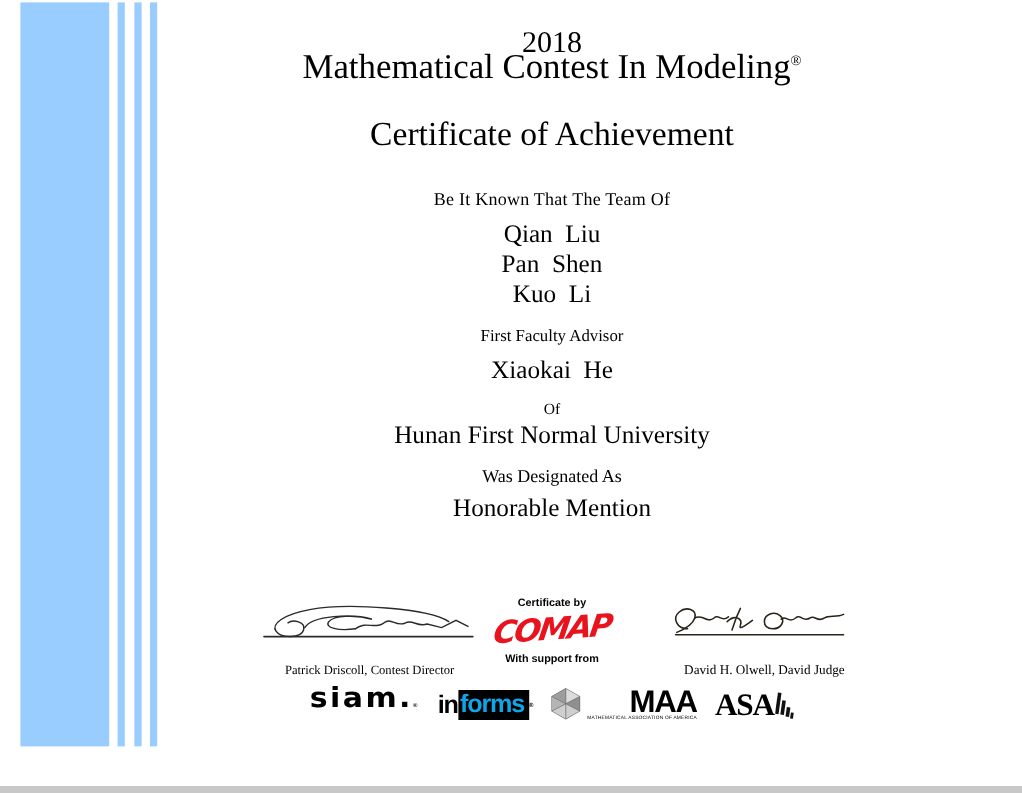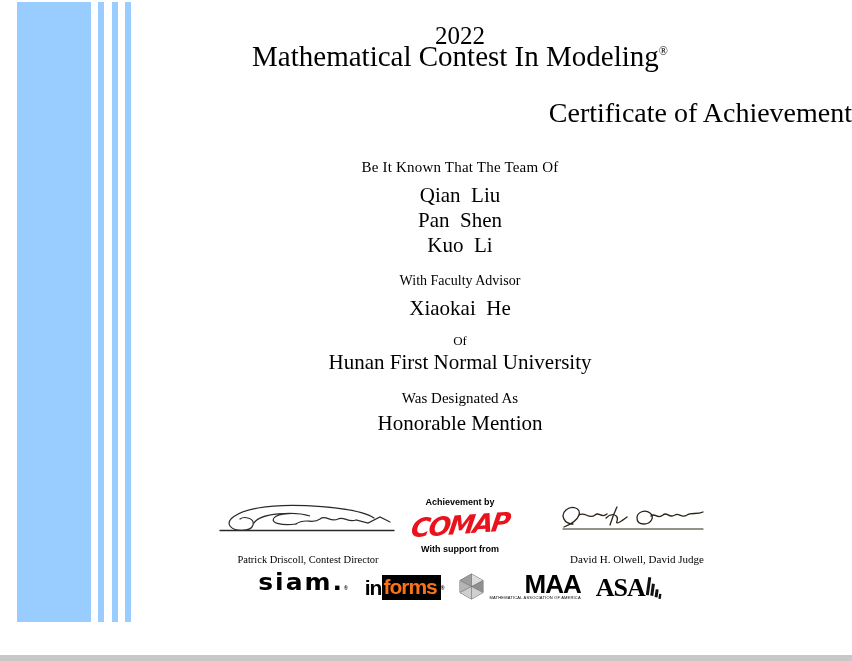--- a/index.html
+++ b/index.html
@@ -16,21 +16,21 @@
   .stripe-2{left:112px;width:6px;}
   .stripe-3{left:125px;width:6px;}
   
   .bottom-bar{position:absolute;left:0;bottom:0;width:852px;height:6px;background:#c8c8c8;}
   
   .content{position:absolute;left:68px;top:0;width:784px;height:661px;}
   .cline{position:absolute;left:0;right:0;text-align:center;white-space:pre;}
   .year{top:22px;font-size:25px;}
   .title{top:40px;font-size:29px;}
   .title sup{font-size:12px;vertical-align:super;}
-  .subtitle{top:97px;font-size:28px;text-align:right;}
+  .subtitle{top:97px;font-size:28px;}
   .small-label{font-size:15px;letter-spacing:.2px;}
   .team-intro{top:159px;}
   .name1{top:183px;font-size:21px;}
   .name2{top:208px;font-size:21px;}
   .name3{top:233px;font-size:21px;}
   .advisor-intro{top:273px;font-size:14px;}
   .advisor-name{top:296px;font-size:21px;}
   .of-label{top:333px;font-size:13px;}
   .institution{top:350px;font-size:21px;}
   .designated{top:390px;font-size:15px;}
@@ -55,52 +55,52 @@
   .logo-row{
     position:absolute;left:0;right:0;top:566px;height:34px;
     display:flex;align-items:flex-end;justify-content:center;gap:15px;
   }
   .siam{
     font-family:"DejaVu Sans",sans-serif;font-weight:900;font-size:25px;
     letter-spacing:2px;line-height:26px;transform:scaleY(.92);transform-origin:bottom;
   }
   .reg-tiny{font-size:5px;font-family:"Liberation Sans",sans-serif;vertical-align:baseline;}
   .informs{display:flex;align-items:flex-end;font-family:"Liberation Sans",sans-serif;font-weight:bold;font-size:21px;letter-spacing:-1px;line-height:24px;}
-  .informs .forms-box{background:#000;color:#f97316;padding:1px 4px 2px 1px;margin-left:1px;line-height:22px;}
+  .informs .forms-box{background:#000;color:#0ea5e9;padding:1px 4px 2px 1px;margin-left:1px;line-height:22px;}
   .maa{display:flex;align-items:flex-end;gap:4px;}
   .maa-text-stack{display:flex;flex-direction:column;align-items:flex-end;line-height:1;}
   .maa-name{font-family:"Liberation Sans",sans-serif;font-weight:bold;font-size:26px;letter-spacing:-1px;line-height:24px;}
   .maa-sub{font-family:"Liberation Sans",sans-serif;font-size:4px;letter-spacing:.2px;white-space:nowrap;}
   .asa{display:flex;align-items:flex-end;gap:1px;}
   .asa-name{font-family:"Liberation Serif",serif;font-weight:bold;font-size:26px;letter-spacing:-1px;line-height:24px;}
   svg{display:block;}
 </style>
 </head>
 <body>
 
 <div class="stripe stripe-wide"></div>
 <div class="stripe stripe-1"></div>
 <div class="stripe stripe-2"></div>
 <div class="stripe stripe-3"></div>
 
 <div class="content">
 
-  <div class="cline year">2022</div>
+  <div class="cline year">2018</div>
 
   <div class="cline title"><span>Mathematical Contest In Modeling</span><sup>®</sup></div>
 
   <div class="cline subtitle">Certificate of Achievement</div>
 
   <div class="cline small-label team-intro">Be It Known That The Team Of</div>
 
   <div class="cline name1">Qian  Liu</div>
   <div class="cline name2">Pan  Shen</div>
   <div class="cline name3">Kuo  Li</div>
 
-  <div class="cline advisor-intro">With Faculty Advisor</div>
+  <div class="cline advisor-intro">First Faculty Advisor</div>
   <div class="cline advisor-name">Xiaokai  He</div>
 
   <div class="cline of-label">Of</div>
   <div class="cline institution">Hunan First Normal University</div>
 
   <div class="cline designated">Was Designated As</div>
   <div class="cline designation">Honorable Mention</div>
 
   <div class="sig-block sig-left">
     <svg width="180" height="32" viewBox="0 0 180 32">
@@ -108,21 +108,21 @@
         <path d="M156,15 C140,4 72,-1 40,5 C18,9 8,17 12,23 C16,29 33,29 35,22 C37,15 26,13 22,16"></path>
         <path d="M36,20 C42,10 76,8 92,13 C78,9 60,10 56,15 C52,20 64,23 78,21"></path>
         <path d="M78,21 C88,14 94,22 102,16 C108,11 112,20 120,16 C126,13 130,20 138,17 L150,20 L162,14 L172,19"></path>
         <line x1="2" y1="27.5" x2="176" y2="27.5" stroke-width="1.4"></line>
       </g>
     </svg>
     <div class="sig-caption">Patrick Driscoll, Contest Director</div>
   </div>
 
   <div class="admin-block">
-    <div class="tiny-bold">Achievement by</div>
+    <div class="tiny-bold">Certificate by</div>
     <div class="comap">COMAP</div>
     <div class="tiny-bold support">With support from</div>
   </div>
 
   <div class="sig-block sig-right">
     <svg width="150" height="32" viewBox="0 0 150 32">
       <g fill="none" stroke="#2b2317" stroke-width="1.3" stroke-linecap="round">
         <path d="M16,22 C7,22 3,13 9,8 C15,3 24,6 22,13 C20,19 12,23 7,25"></path>
         <path d="M22,13 C28,9 32,18 38,13 C42,9 44,17 50,12"></path>
         <path d="M60,5 C56,13 54,20 53,23 M49,16 C55,10 62,13 60,19 C58,24 66,18 70,15"></path>

